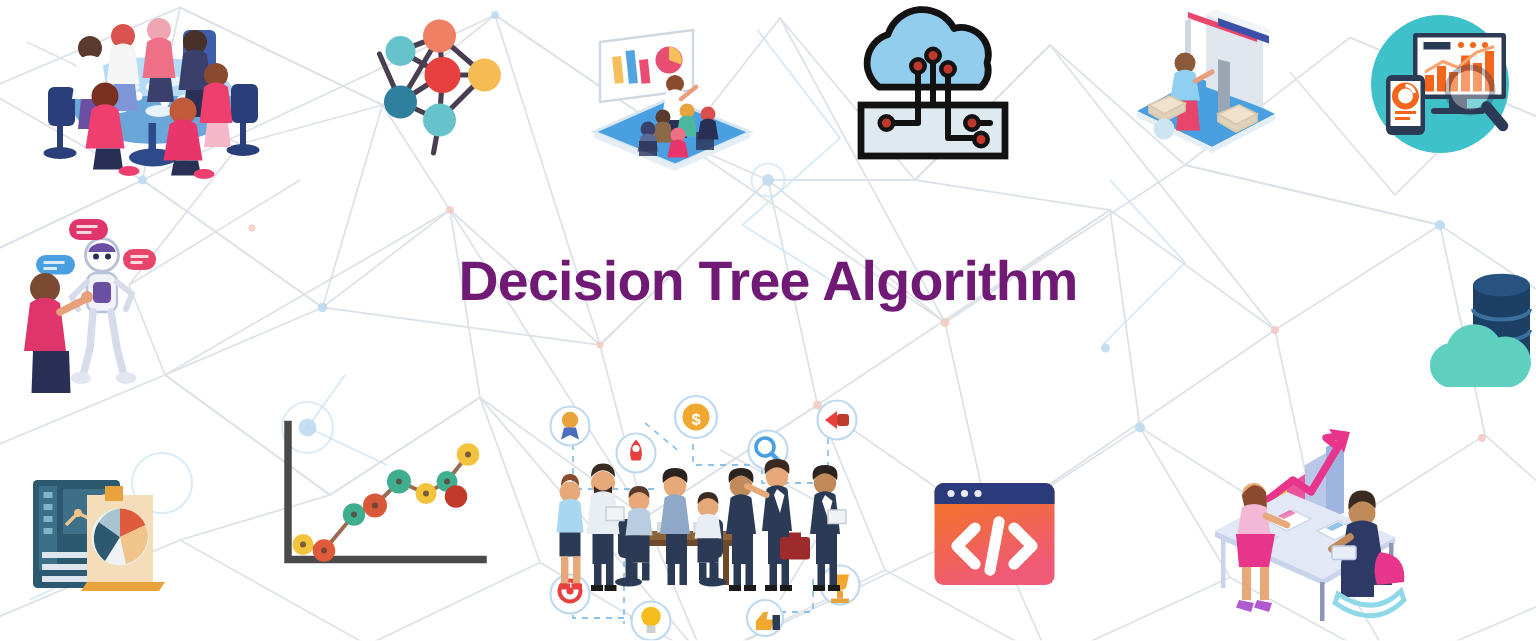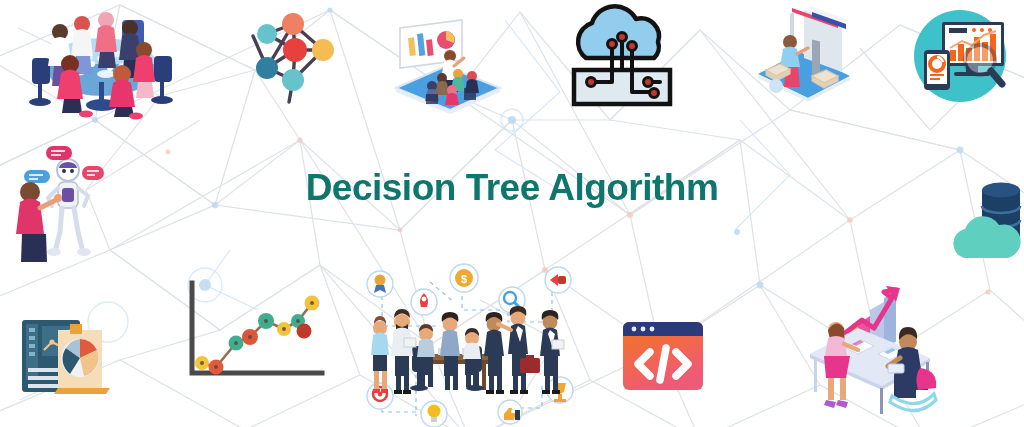--- a/index.html
+++ b/index.html
@@ -12,21 +12,21 @@
   #bg-network{position:absolute;inset:0;width:100%;height:100%;}
   .art{position:absolute;}
   .art svg{display:block;width:100%;height:100%;overflow:visible;}
 
   
   #title{
     position:absolute;left:0;right:0;top:166px;
     text-align:center;
     font-family:"Liberation Sans","DejaVu Sans",sans-serif;
     font-weight:bold;font-size:37px;letter-spacing:-0.5px;
-    color:#0f766e;line-height:44px;white-space:nowrap;
+    color:#701a75;line-height:44px;white-space:nowrap;
     z-index:6;
   }
 
   
   #art-team-meeting   {left:14px;  top:2px;   width:175px; height:118px;}
   #art-neural-network {left:245px; top:6px;   width:105px; height:90px;}
   #art-presentation   {left:388px; top:14px;  width:120px; height:100px;}
   #art-cloud-computing{left:556px; top:4px;   width:130px; height:106px;}
   #art-kiosk          {left:750px; top:2px;   width:108px; height:100px;}
   #art-data-analytics {left:906px; top:4px;   width:108px; height:104px;}

